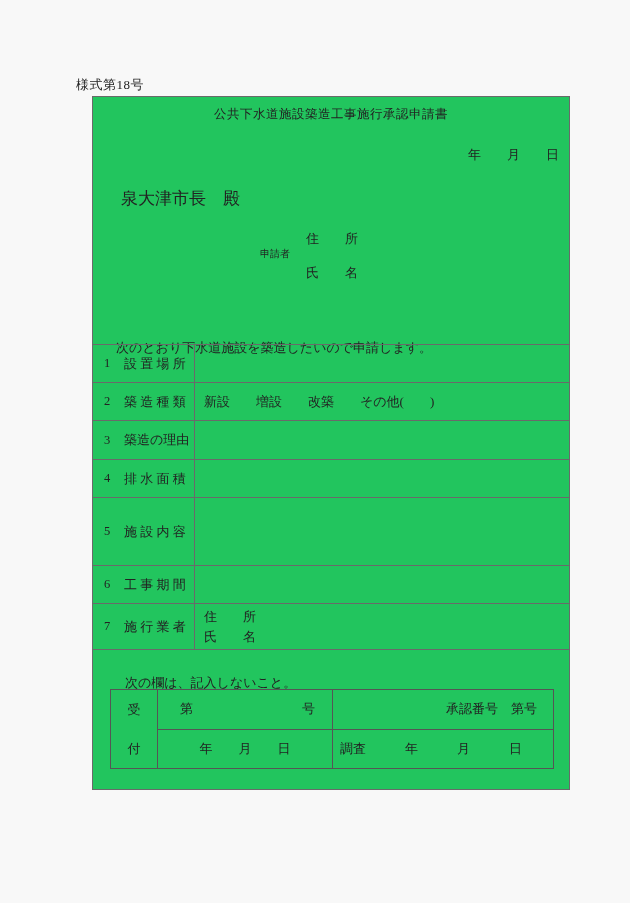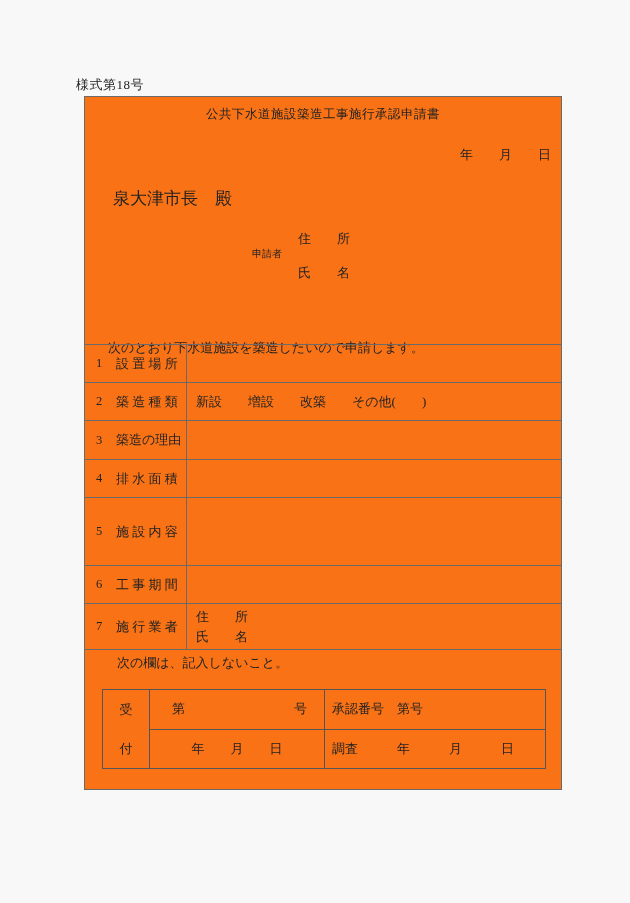--- a/index.html
+++ b/index.html
@@ -11,24 +11,24 @@
     position:relative;
   }
   .sheet { position:absolute; left:0; top:0; width:630px; height:637px; }
 
   .form-number {
     position:absolute; left:76px; top:76px;
     font-size:13px; letter-spacing:0.5px;
   }
 
   .outer-box {
-    position:absolute; left:84px; top:96px;
+    position:absolute; left:92px; top:96px;
     width:478px; height:694px;
     border:1px solid #6a6a6a;
-    background:#f97316;
+    background:#22c55e;
   }
 
   .title {
     position:absolute; left:0; top:9px; width:100%;
     text-align:center; font-size:12.5px; letter-spacing:0.5px;
   }
 
   .date-line {
     position:absolute; right:10px; top:49px;
     font-size:13px; white-space:pre;
@@ -63,21 +63,21 @@
   .mrow .label-cell .row-label { white-space:pre; }
   .mrow .value-cell {
     flex:1; display:flex; align-items:center;
     padding-left:9px; font-size:13px; white-space:pre;
   }
   .mrow .value-cell.two-line { flex-direction:column; align-items:flex-start; justify-content:center; }
   .mrow .value-cell.two-line span { line-height:20px; white-space:pre; }
   .h38 { height:38px; } .h39 { height:39px; } .h68 { height:68px; } .h46 { height:46px; }
 
   .notes { position:absolute; left:19px; top:557px; font-size:13px; line-height:17px; }
-  .notes .note2 { margin-left:13px; }
+  .notes .note2 { margin-left:13px;margin-top:20px; }
 
   .office-table {
     position:absolute; left:17px; top:592px;
     width:444px; height:80px;
     border:1px solid #555; display:flex;
     background:transparent;
   }
   .receipt-col {
     width:47px; border-right:1px solid #555;
     display:flex; flex-direction:column;
@@ -91,21 +91,21 @@
   .office-row.top { border-bottom:1px solid #555; }
   .office-cell-a {
     width:175px; border-right:1px solid #555;
     display:flex; align-items:center; font-size:13px; white-space:pre;
   }
   .office-cell-a.no-line { justify-content:space-between; padding:0 17px 0 22px; }
   .office-cell-a.date-line-cell { justify-content:center; }
   .office-cell-b {
     flex:1; display:flex; align-items:center; font-size:13px; white-space:pre;
   }
-  .office-cell-b.no-line { justify-content:flex-start; padding:0 16px 0 7px; }
+  .office-cell-b.no-line { justify-content:flex-end; padding:0 16px 0 7px; }
   .office-cell-b.survey { padding-left:7px; }
 </style>
 </head>
 <body>
 
 <div class="sheet">
 
   <div class="form-number">様式第18号</div>
 
   <div class="outer-box">

